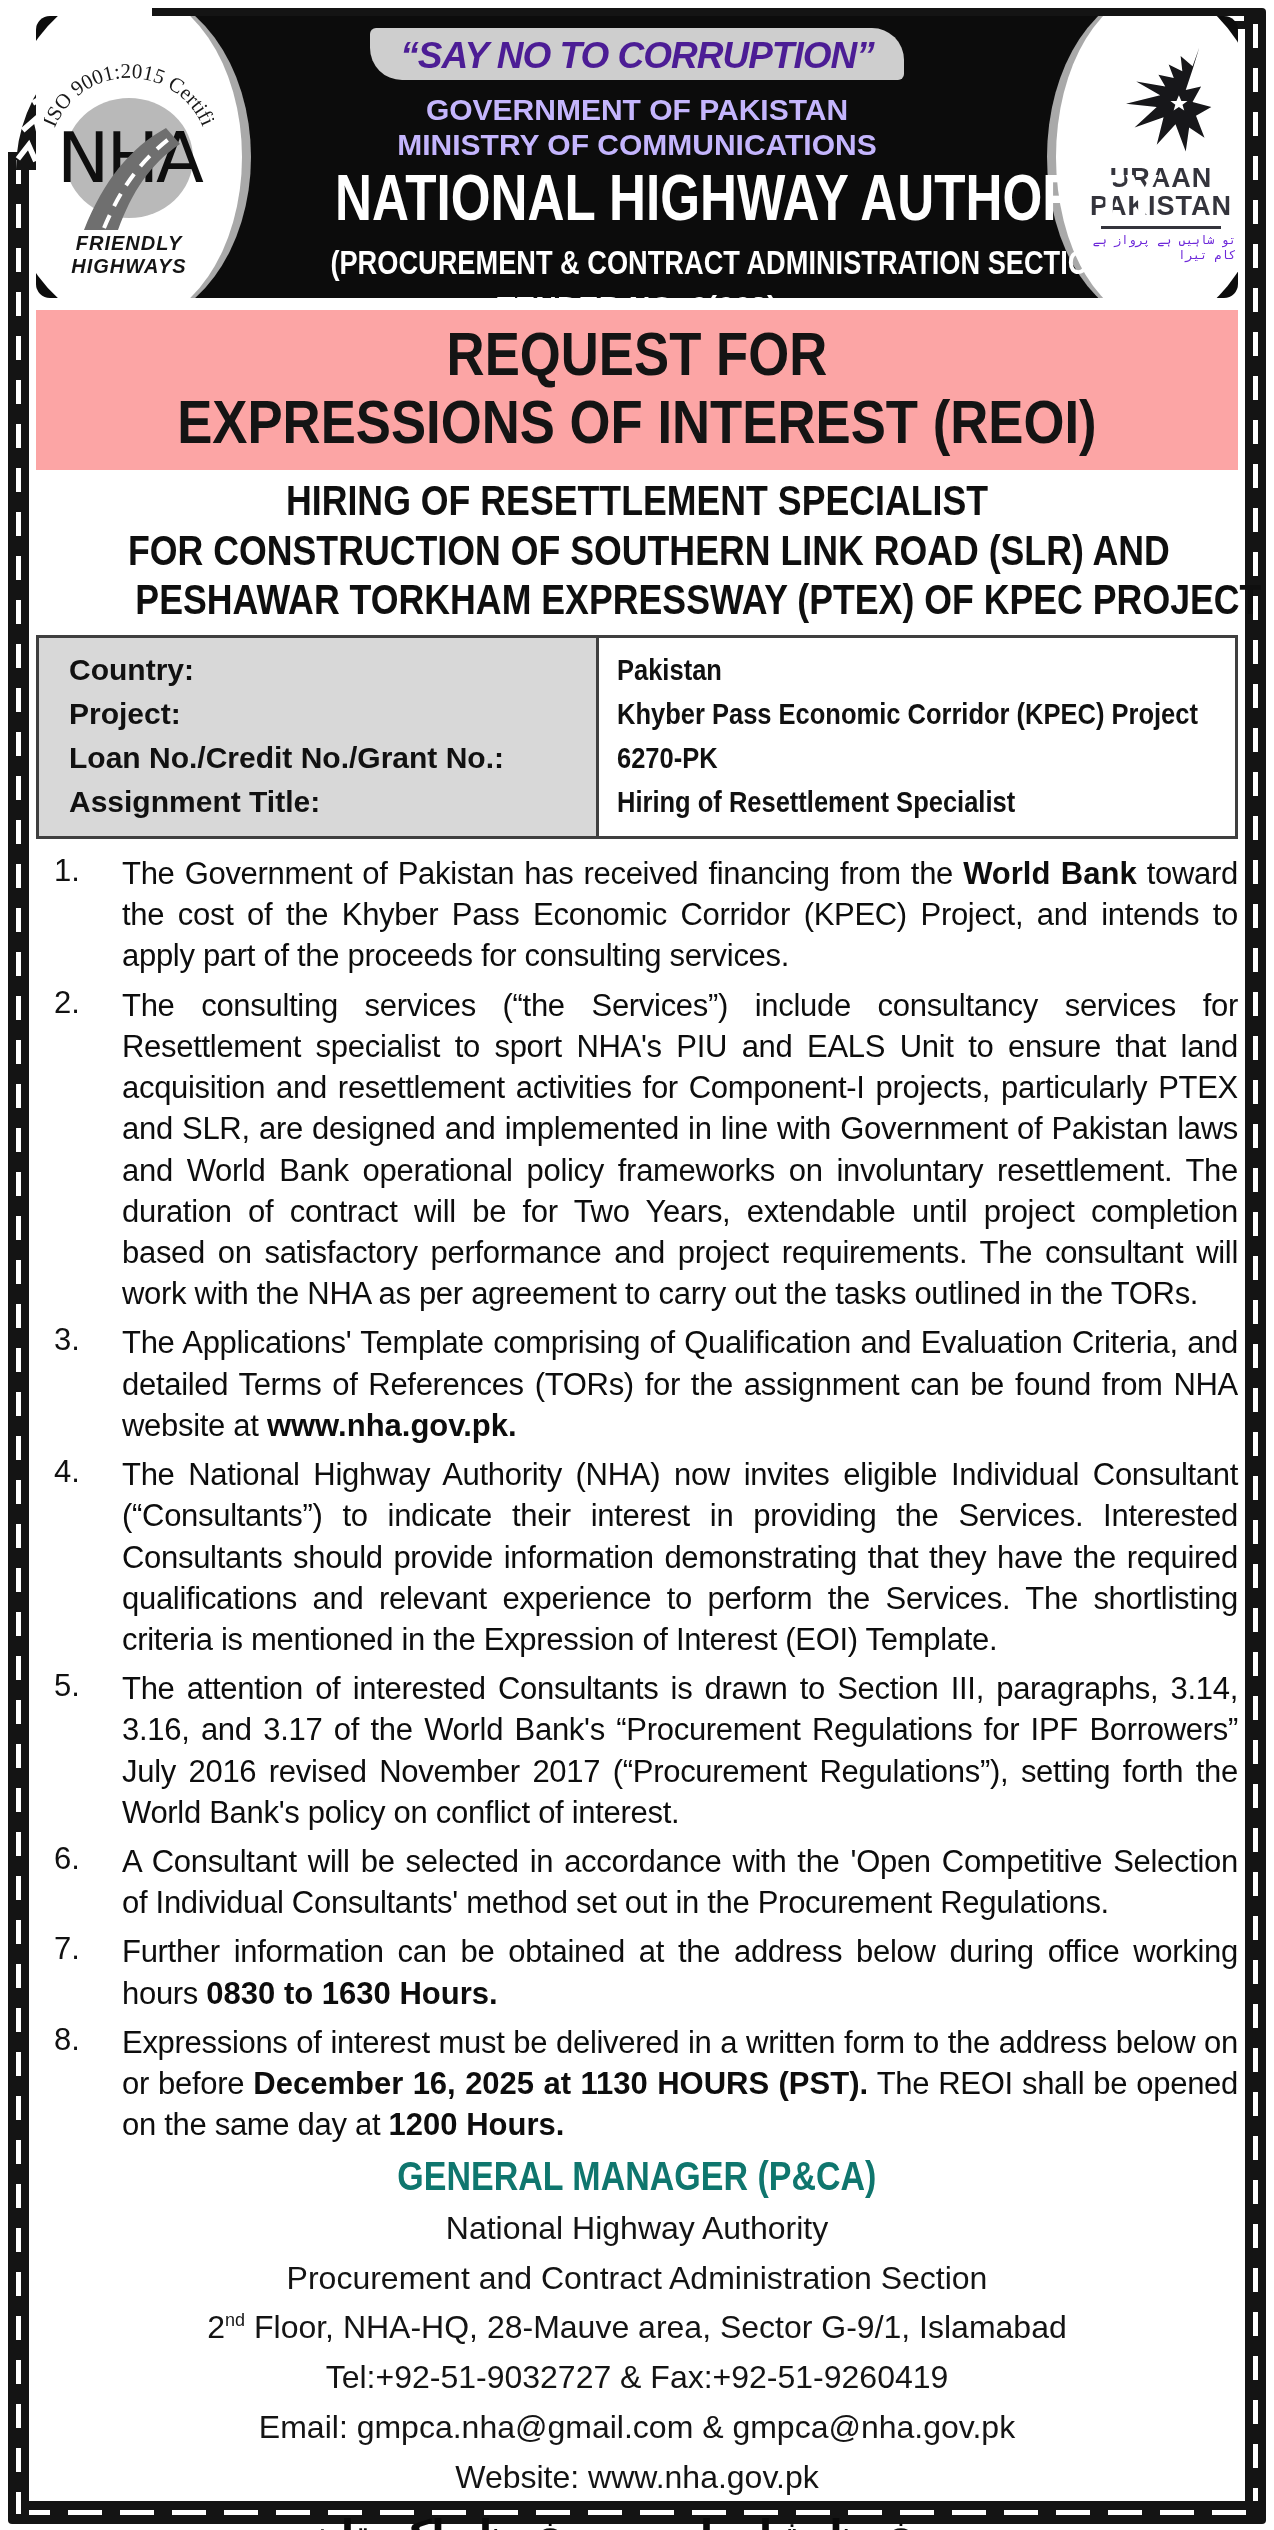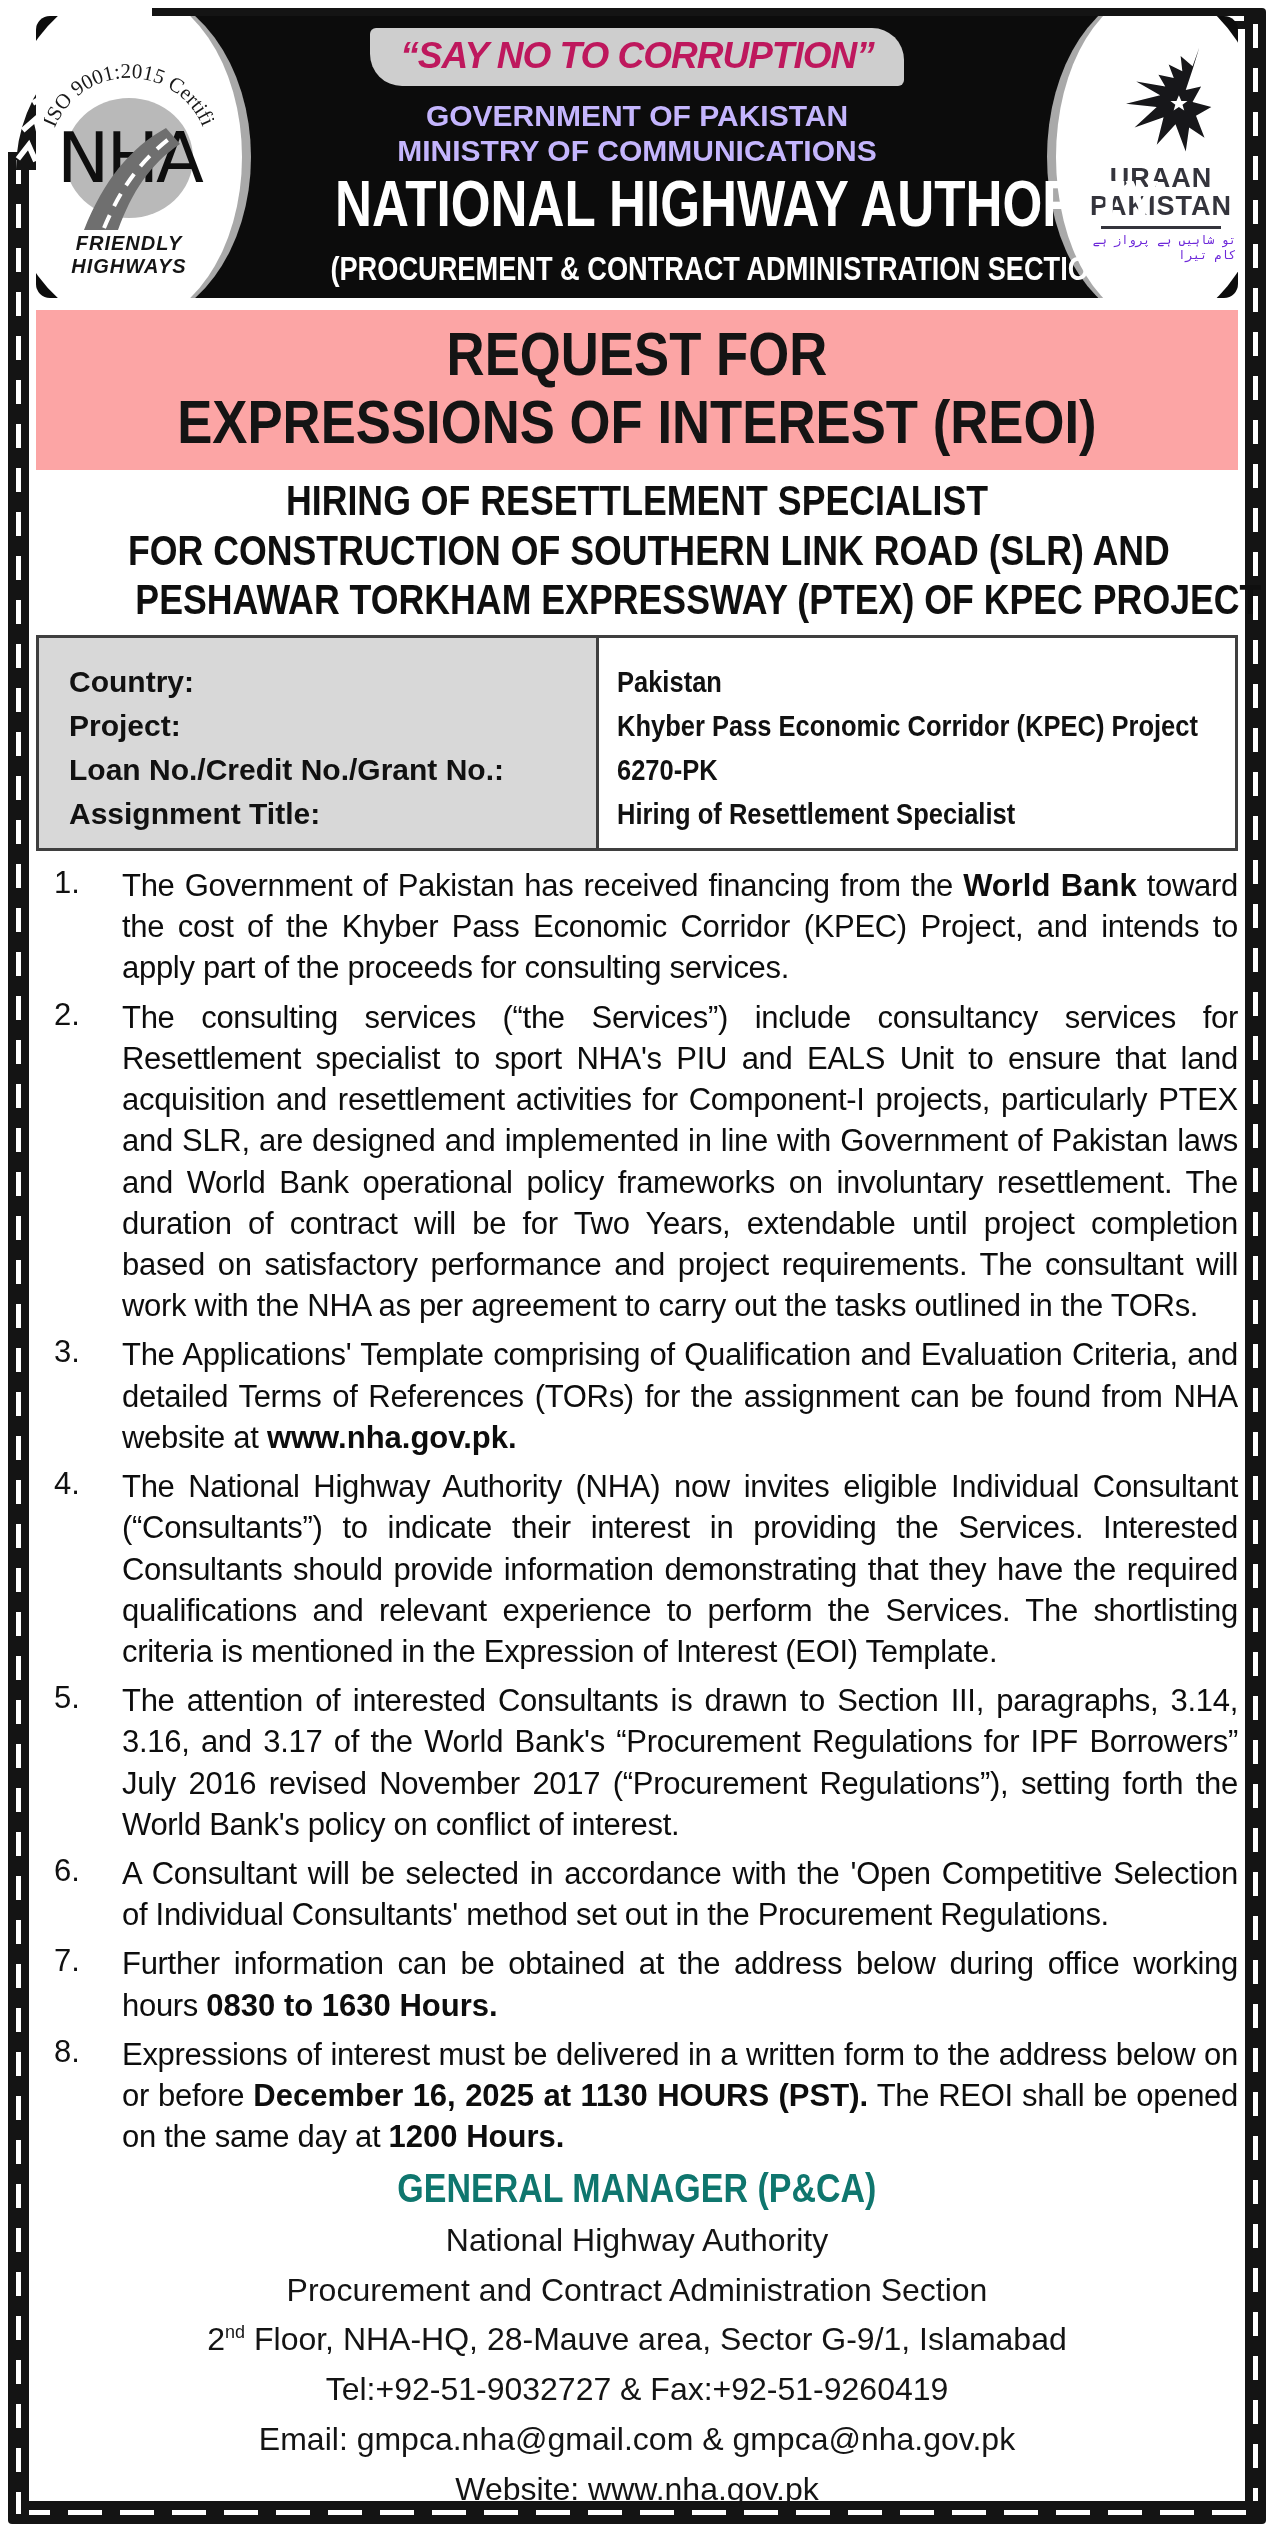--- a/index.html
+++ b/index.html
@@ -30,41 +30,41 @@
   .logo-panel{position:absolute;background:#fff;}
   .panel-left{left:-34px;top:-28px;bottom:-28px;width:240px;border-radius:50%;border-right:9px solid #a9a9a9;}
   .panel-right{right:-30px;top:-26px;bottom:-26px;width:212px;border-radius:50%;border-left:9px solid #a9a9a9;}
   .nha-wrap{position:absolute;left:42px;top:42px;width:170px;text-align:center;}
   .nha-tagline{font-size:20px;font-weight:bold;font-style:italic;letter-spacing:1px;color:#151515;margin-top:-6px;}
   .uraan-wrap{position:absolute;left:30px;top:42px;width:150px;text-align:center;color:#34343c;}
   .uraan-name{font-weight:bold;font-size:27px;letter-spacing:1px;line-height:1.05;}
   .uraan-rule{height:3px;background:#34343c;width:120px;margin:5px auto 4px;}
   .uraan-urdu{font-family:Liberation Mono, monospace;font-size:12px;color:#6d28d9;direction:rtl;text-align:right;}
   .banner-center{margin:0 196px;text-align:center;}
-  .badge{display:inline-block;margin-top:12px;padding:7px 30px 9px;background:#cecece;color:#be185d;
+  .badge{display:inline-block;margin-top:12px;padding:7px 30px 3px;background:#cecece;color:#4c1d95;
          font-style:italic;font-weight:bold;font-size:37px;border-radius:6px 32px 6px 32px;letter-spacing:-1px;}
   .gov{color:#c4b5fd;font-weight:bold;font-size:30px;line-height:1.18;}
   .gov1{margin-top:12px;}
   .cond{display:inline-block;white-space:nowrap;transform:scaleX(0.85);transform-origin:50% 50%;}
   .cond80{display:inline-block;white-space:nowrap;transform:scaleX(0.8);transform-origin:50% 50%;}
   .authority{color:#fff;font-weight:bold;font-size:64px;margin-top:2px;line-height:1.05;}
   .sectionline{color:#fff;font-weight:bold;font-size:34px;margin-top:11px;}
   .tender{color:#fff;font-weight:bold;font-size:30px;margin-top:8px;}
 
   
   .title-block{margin-top:12px;background:#fca5a5;text-align:center;padding:10px 0 14px;}
   .title-line{font-weight:bold;font-size:62px;color:#141414;line-height:1.1;}
 
   
   .subtitle{margin-top:6px;text-align:center;}
   .subtitle div{font-weight:bold;font-size:42px;color:#0f0f0f;line-height:1.18;}
 
   
   .info-table{margin-top:10px;border:3px solid #3f3f3f;display:grid;grid-template-columns:560px 1fr;}
-  .cell{padding:22px 0 12px 30px;}
+  .cell{padding:10px 0 12px 30px;}
   .cell-label{background:#d8d8d8;border-right:3px solid #3f3f3f;}
   .cell div{font-weight:bold;font-size:30px;line-height:44px;white-space:nowrap;}
   .cell-value .cond-l{display:inline-block;white-space:nowrap;transform:scaleX(0.85);transform-origin:0 50%;}
   .cell-value{padding-left:18px;}
 
   
   .items{margin:14px 0 0 0;padding:0;list-style:none;}
   .items li{display:grid;grid-template-columns:86px 1fr;margin-bottom:8px;}
   .item-num{font-size:31px;padding-left:18px;}
   .item-text{font-size:31px;line-height:1.33;text-align:justify;letter-spacing:-0.3px;color:#0d0d0d;}

